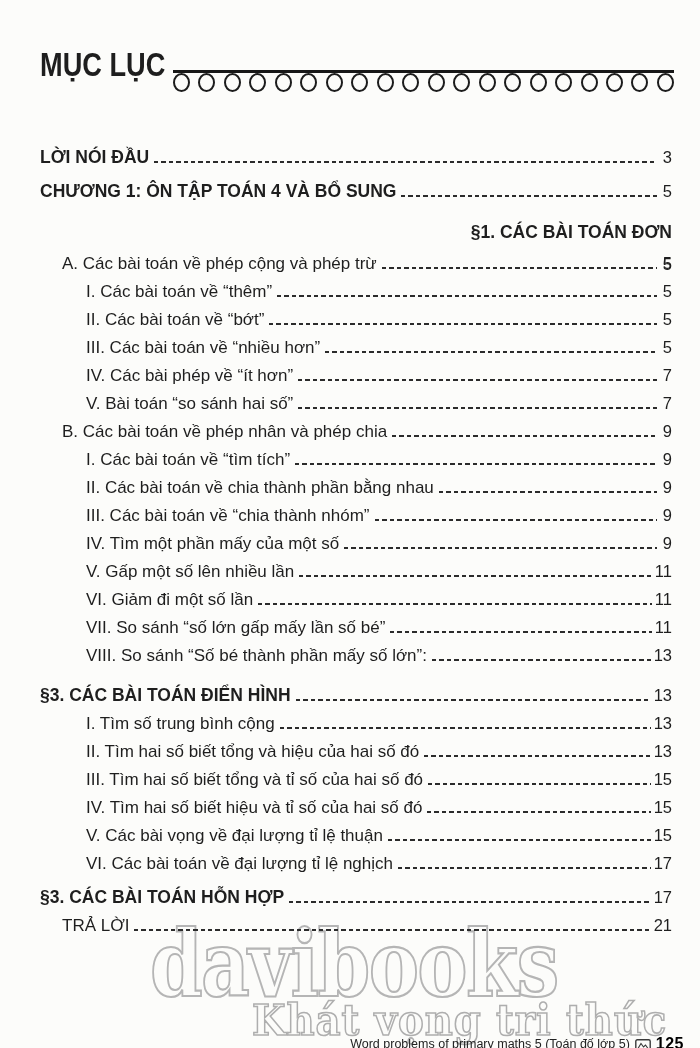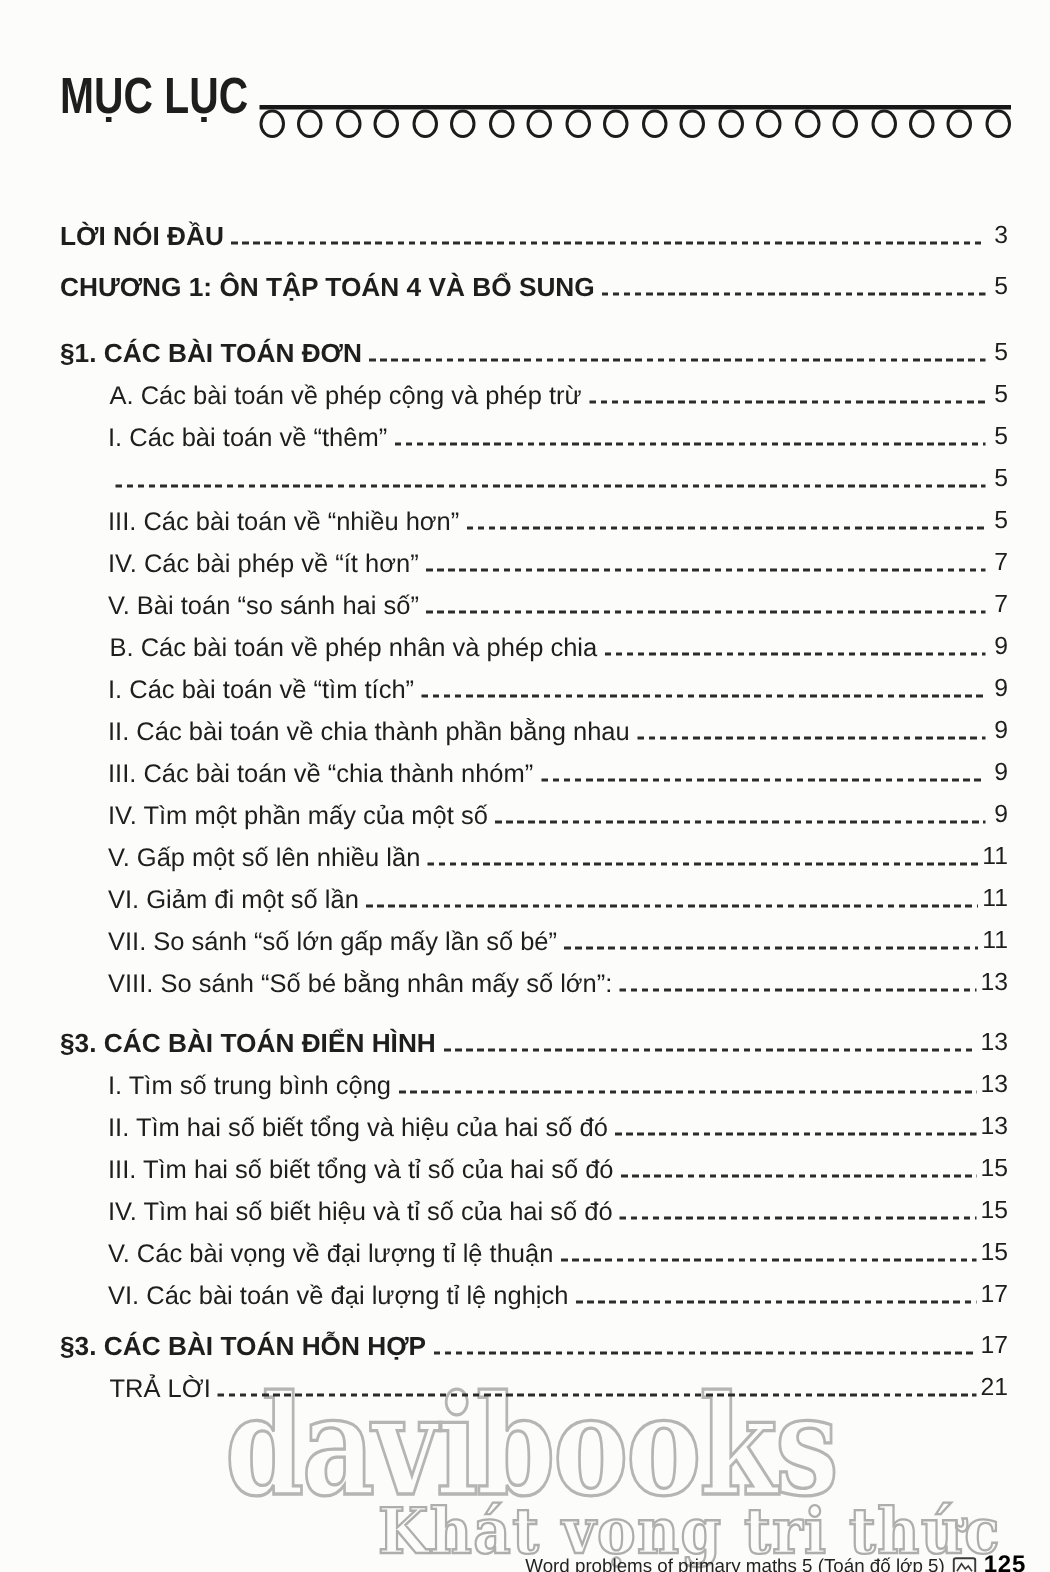--- a/index.html
+++ b/index.html
@@ -32,25 +32,25 @@
   .toc { position:absolute; left:40px; right:28px; top:142px; z-index:1; }
   .toc-row { display:flex; align-items:flex-end; height:28px; }
   .toc-label { white-space:nowrap; font-size:17px; line-height:25px;text-align:right; }
   .toc-page  { font-size:16.5px; line-height:25px; min-width:12px; text-align:right; }
   .toc-leader {
     flex:1; height:2.4px; margin:0 3px 7px 5px;
     background:repeating-linear-gradient(90deg,#2b2b2b 0 4.4px, transparent 4.4px 7.4px);
   }
   .toc-row.bold .toc-label { font-weight:bold; font-size:17.5px; }
   .lvl0 { margin-left:0; }
-  .lvl1 { margin-left:33px; }
-  .lvl2 { margin-left:32px; }
+  .lvl1 { margin-left:22px; }
+  .lvl2 { margin-left:46px; }
   .gap-sm { margin-top:6px; }
   .gap-md { margin-top:12px; }
-  .gap-lg { margin-top:16px; }
+  .gap-lg { margin-top:16px;flex-direction:column; }
 
   
   .wm {
     position:absolute; z-index:0;
     font-family:"DejaVu Serif", serif; font-weight:bold;
     color:transparent; line-height:1; white-space:nowrap;
   }
   .wm1 {
     left:150px; top:918px; font-size:92px; letter-spacing:-2px;
     -webkit-text-stroke:2.2px #b5b5b5;
@@ -128,20 +128,21 @@
     <span class="toc-label">A. Các bài toán về phép cộng và phép trừ</span>
     <span class="toc-leader"></span>
     <span class="toc-page">5</span>
   </div>
       <div class="toc-row lvl2">
     <span class="toc-label">I. Các bài toán về “thêm”</span>
     <span class="toc-leader"></span>
     <span class="toc-page">5</span>
   </div>
       <div class="toc-row lvl2">
+    <span class="toc-label">II. Các bài toán về “bớt”</span>
     <span class="toc-leader"></span>
     <span class="toc-page">5</span>
   </div>
       <div class="toc-row lvl2">
     <span class="toc-label">III. Các bài toán về “nhiều hơn”</span>
     <span class="toc-leader"></span>
     <span class="toc-page">5</span>
   </div>
       <div class="toc-row lvl2">
     <span class="toc-label">IV. Các bài phép về “ít hơn”</span>
@@ -187,21 +188,21 @@
     <span class="toc-label">VI. Giảm đi một số lần</span>
     <span class="toc-leader"></span>
     <span class="toc-page">11</span>
   </div>
       <div class="toc-row lvl2">
     <span class="toc-label">VII. So sánh “số lớn gấp mấy lần số bé”</span>
     <span class="toc-leader"></span>
     <span class="toc-page">11</span>
   </div>
       <div class="toc-row lvl2">
-    <span class="toc-label">VIII. So sánh “Số bé bằng nhân mấy số lớn”:</span>
+    <span class="toc-label">VIII. So sánh “Số bé thành phần mấy số lớn”:</span>
     <span class="toc-leader"></span>
     <span class="toc-page">13</span>
   </div>
       <div class="toc-row lvl0 bold gap-md">
     <span class="toc-label">§3. CÁC BÀI TOÁN ĐIỂN HÌNH</span>
     <span class="toc-leader"></span>
     <span class="toc-page">13</span>
   </div>
       <div class="toc-row lvl2">
     <span class="toc-label">I. Tìm số trung bình cộng</span>

